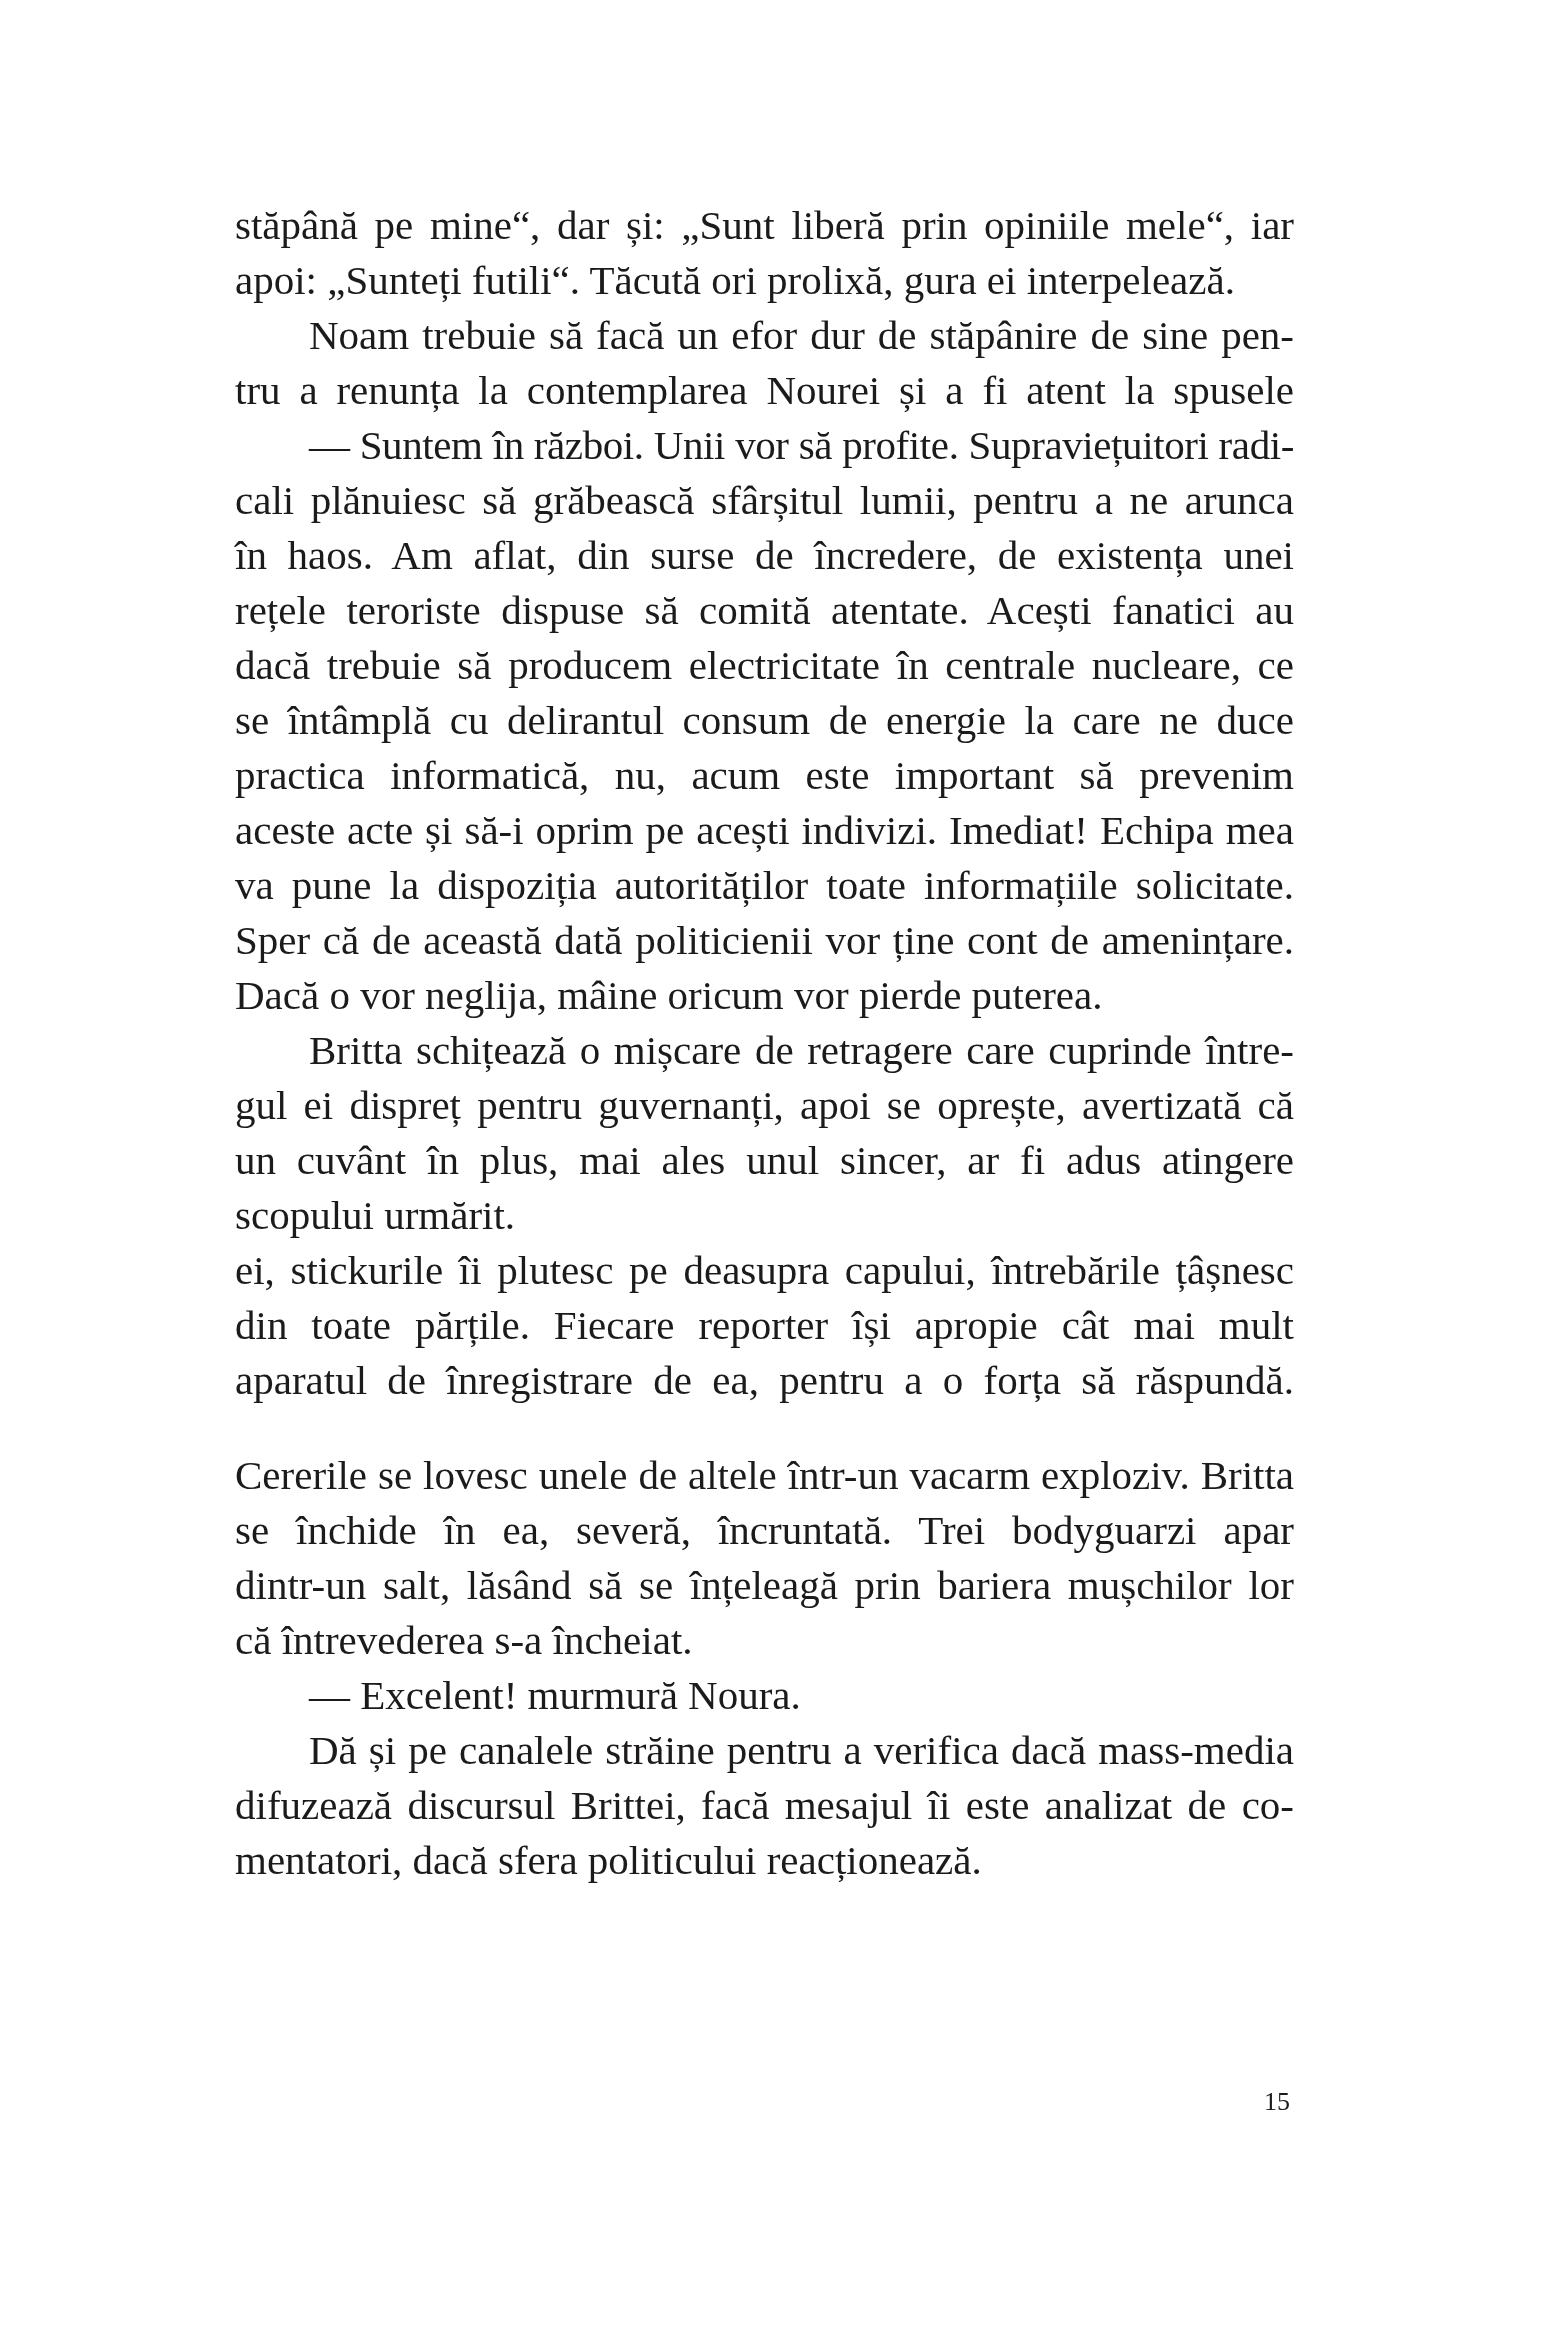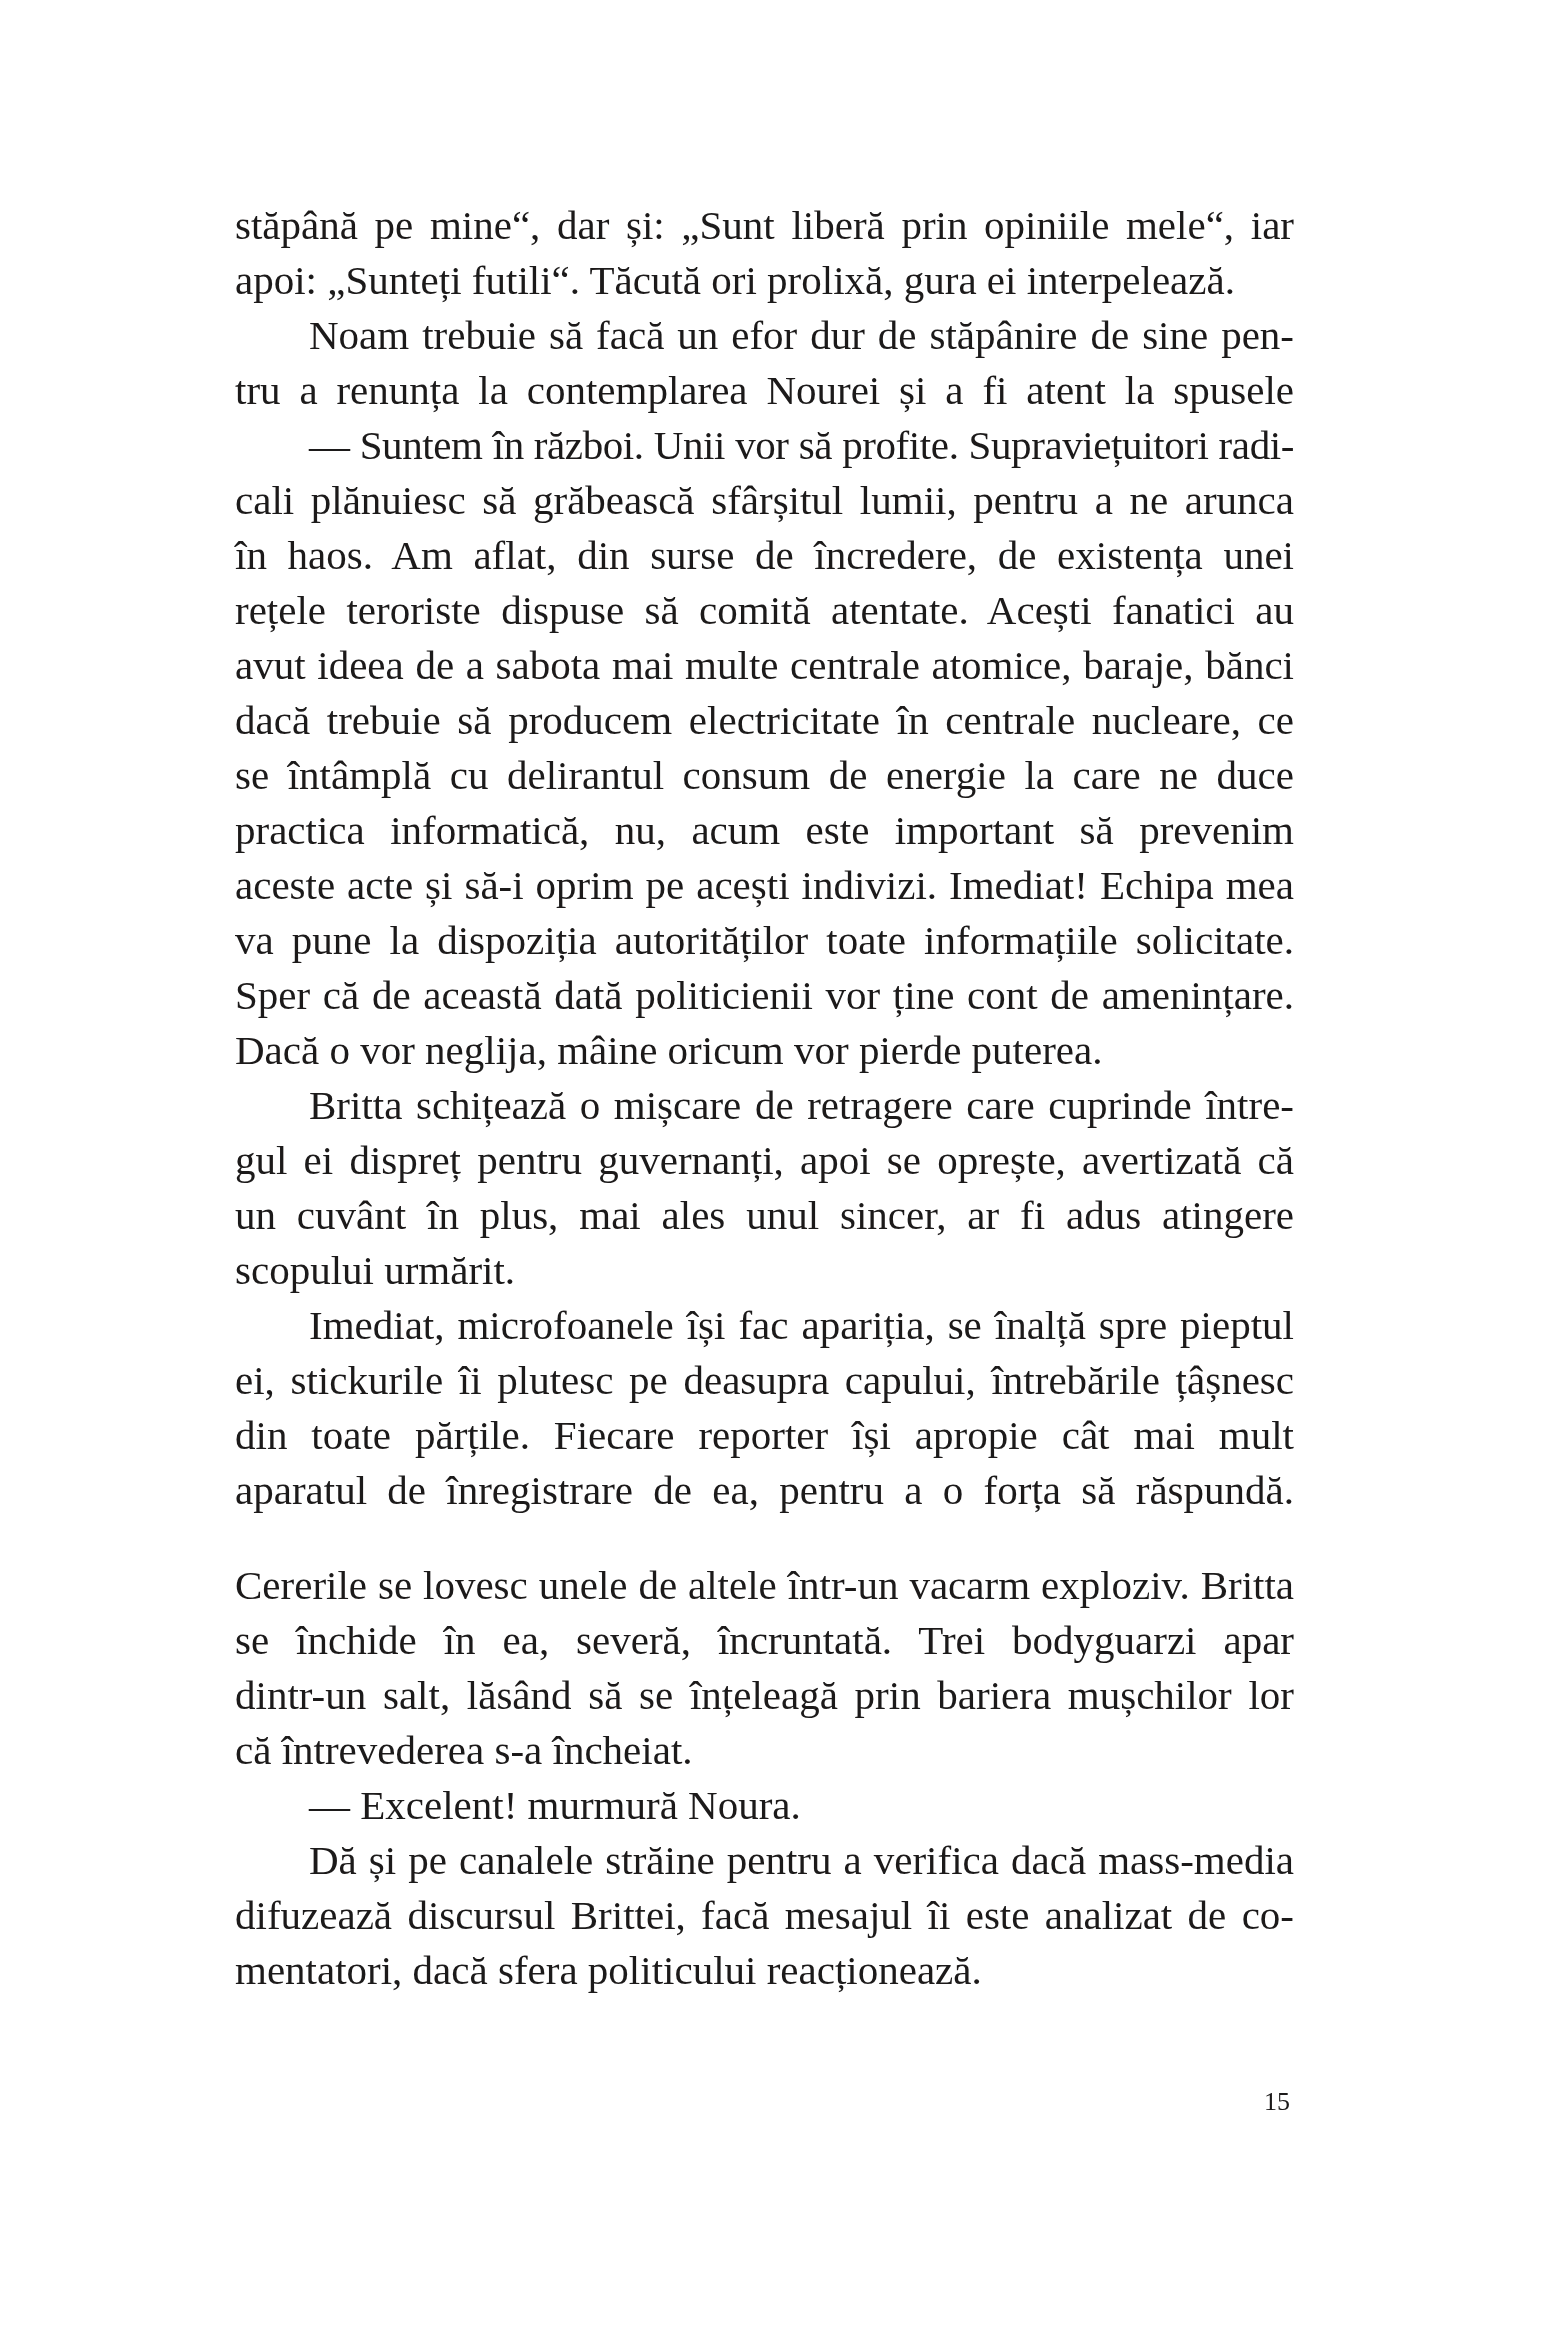--- a/index.html
+++ b/index.html
@@ -67,37 +67,35 @@
       </div>
       <div class="paragraph">
         <span class="line indent" style="white-space: nowrap;">Noam trebuie să facă un efor dur de stăpânire de sine pen-</span>
         <span class="line" style="white-space: nowrap;">tru a renunța la contemplarea Nourei și a fi atent la spusele</span>
       </div>
       <div class="paragraph">
         <span class="line indent" style="white-space: nowrap; letter-spacing: -0.4px;">— Suntem în război. Unii vor să profite. Supraviețuitori radi-</span>
         <span class="line" style="white-space: nowrap;">cali plănuiesc să grăbească sfârșitul lumii, pentru a ne arunca</span>
         <span class="line" style="white-space: nowrap;">în haos. Am aflat, din surse de încredere, de existența unei</span>
         <span class="line" style="white-space: nowrap;">rețele teroriste dispuse să comită atentate. Acești fanatici au</span>
-        <span class="line" style="white-space: nowrap;">avut ideea de a sabota mai multe centrale atomice, baraje, bănci</span>
         <span class="line" style="white-space: nowrap;">dacă trebuie să producem electricitate în centrale nucleare, ce</span>
         <span class="line" style="white-space: nowrap;">se întâmplă cu delirantul consum de energie la care ne duce</span>
         <span class="line" style="white-space: nowrap;">practica informatică, nu, acum este important să prevenim</span>
         <span class="line" style="white-space: nowrap;">aceste acte și să-i oprim pe acești indivizi. Imediat! Echipa mea</span>
         <span class="line" style="white-space: nowrap;">va pune la dispoziția autorităților toate informațiile solicitate.</span>
         <span class="line" style="white-space: nowrap;">Sper că de această dată politicienii vor ține cont de amenințare.</span>
         <span class="line last" style="white-space: nowrap;">Dacă o vor neglija, mâine oricum vor pierde puterea.</span>
       </div>
       <div class="paragraph">
         <span class="line indent" style="white-space: nowrap;">Britta schițează o mișcare de retragere care cuprinde între-</span>
         <span class="line" style="white-space: nowrap;">gul ei dispreț pentru guvernanți, apoi se oprește, avertizată că</span>
         <span class="line" style="white-space: nowrap;">un cuvânt în plus, mai ales unul sincer, ar fi adus atingere</span>
         <span class="line last" style="white-space: nowrap;">scopului urmărit.</span>
       </div>
       <div class="paragraph">
-        <span class="line indent" style="white-space: nowrap;">Imediat, microfoanele își fac apariția, se înalță spre pieptul</span>
         <span class="line" style="white-space: nowrap;">ei, stickurile îi plutesc pe deasupra capului, întrebările țâșnesc</span>
         <span class="line" style="white-space: nowrap;">din toate părțile. Fiecare reporter își apropie cât mai mult</span>
         <span class="line" style="white-space: nowrap;">aparatul de înregistrare de ea, pentru a o forța să răspundă.</span>
         <span class="line" style="white-space: nowrap; margin-top: 40px;">Cererile se lovesc unele de altele într-un vacarm exploziv. Britta</span>
         <span class="line" style="white-space: nowrap;">se închide în ea, severă, încruntată. Trei bodyguarzi apar</span>
         <span class="line" style="white-space: nowrap;">dintr-un salt, lăsând să se înțeleagă prin bariera mușchilor lor</span>
         <span class="line last" style="white-space: nowrap;">că întrevederea s-a încheiat.</span>
       </div>
       <div class="paragraph">
         <span class="line indent last" style="white-space: nowrap;">— Excelent! murmură Noura.</span>

